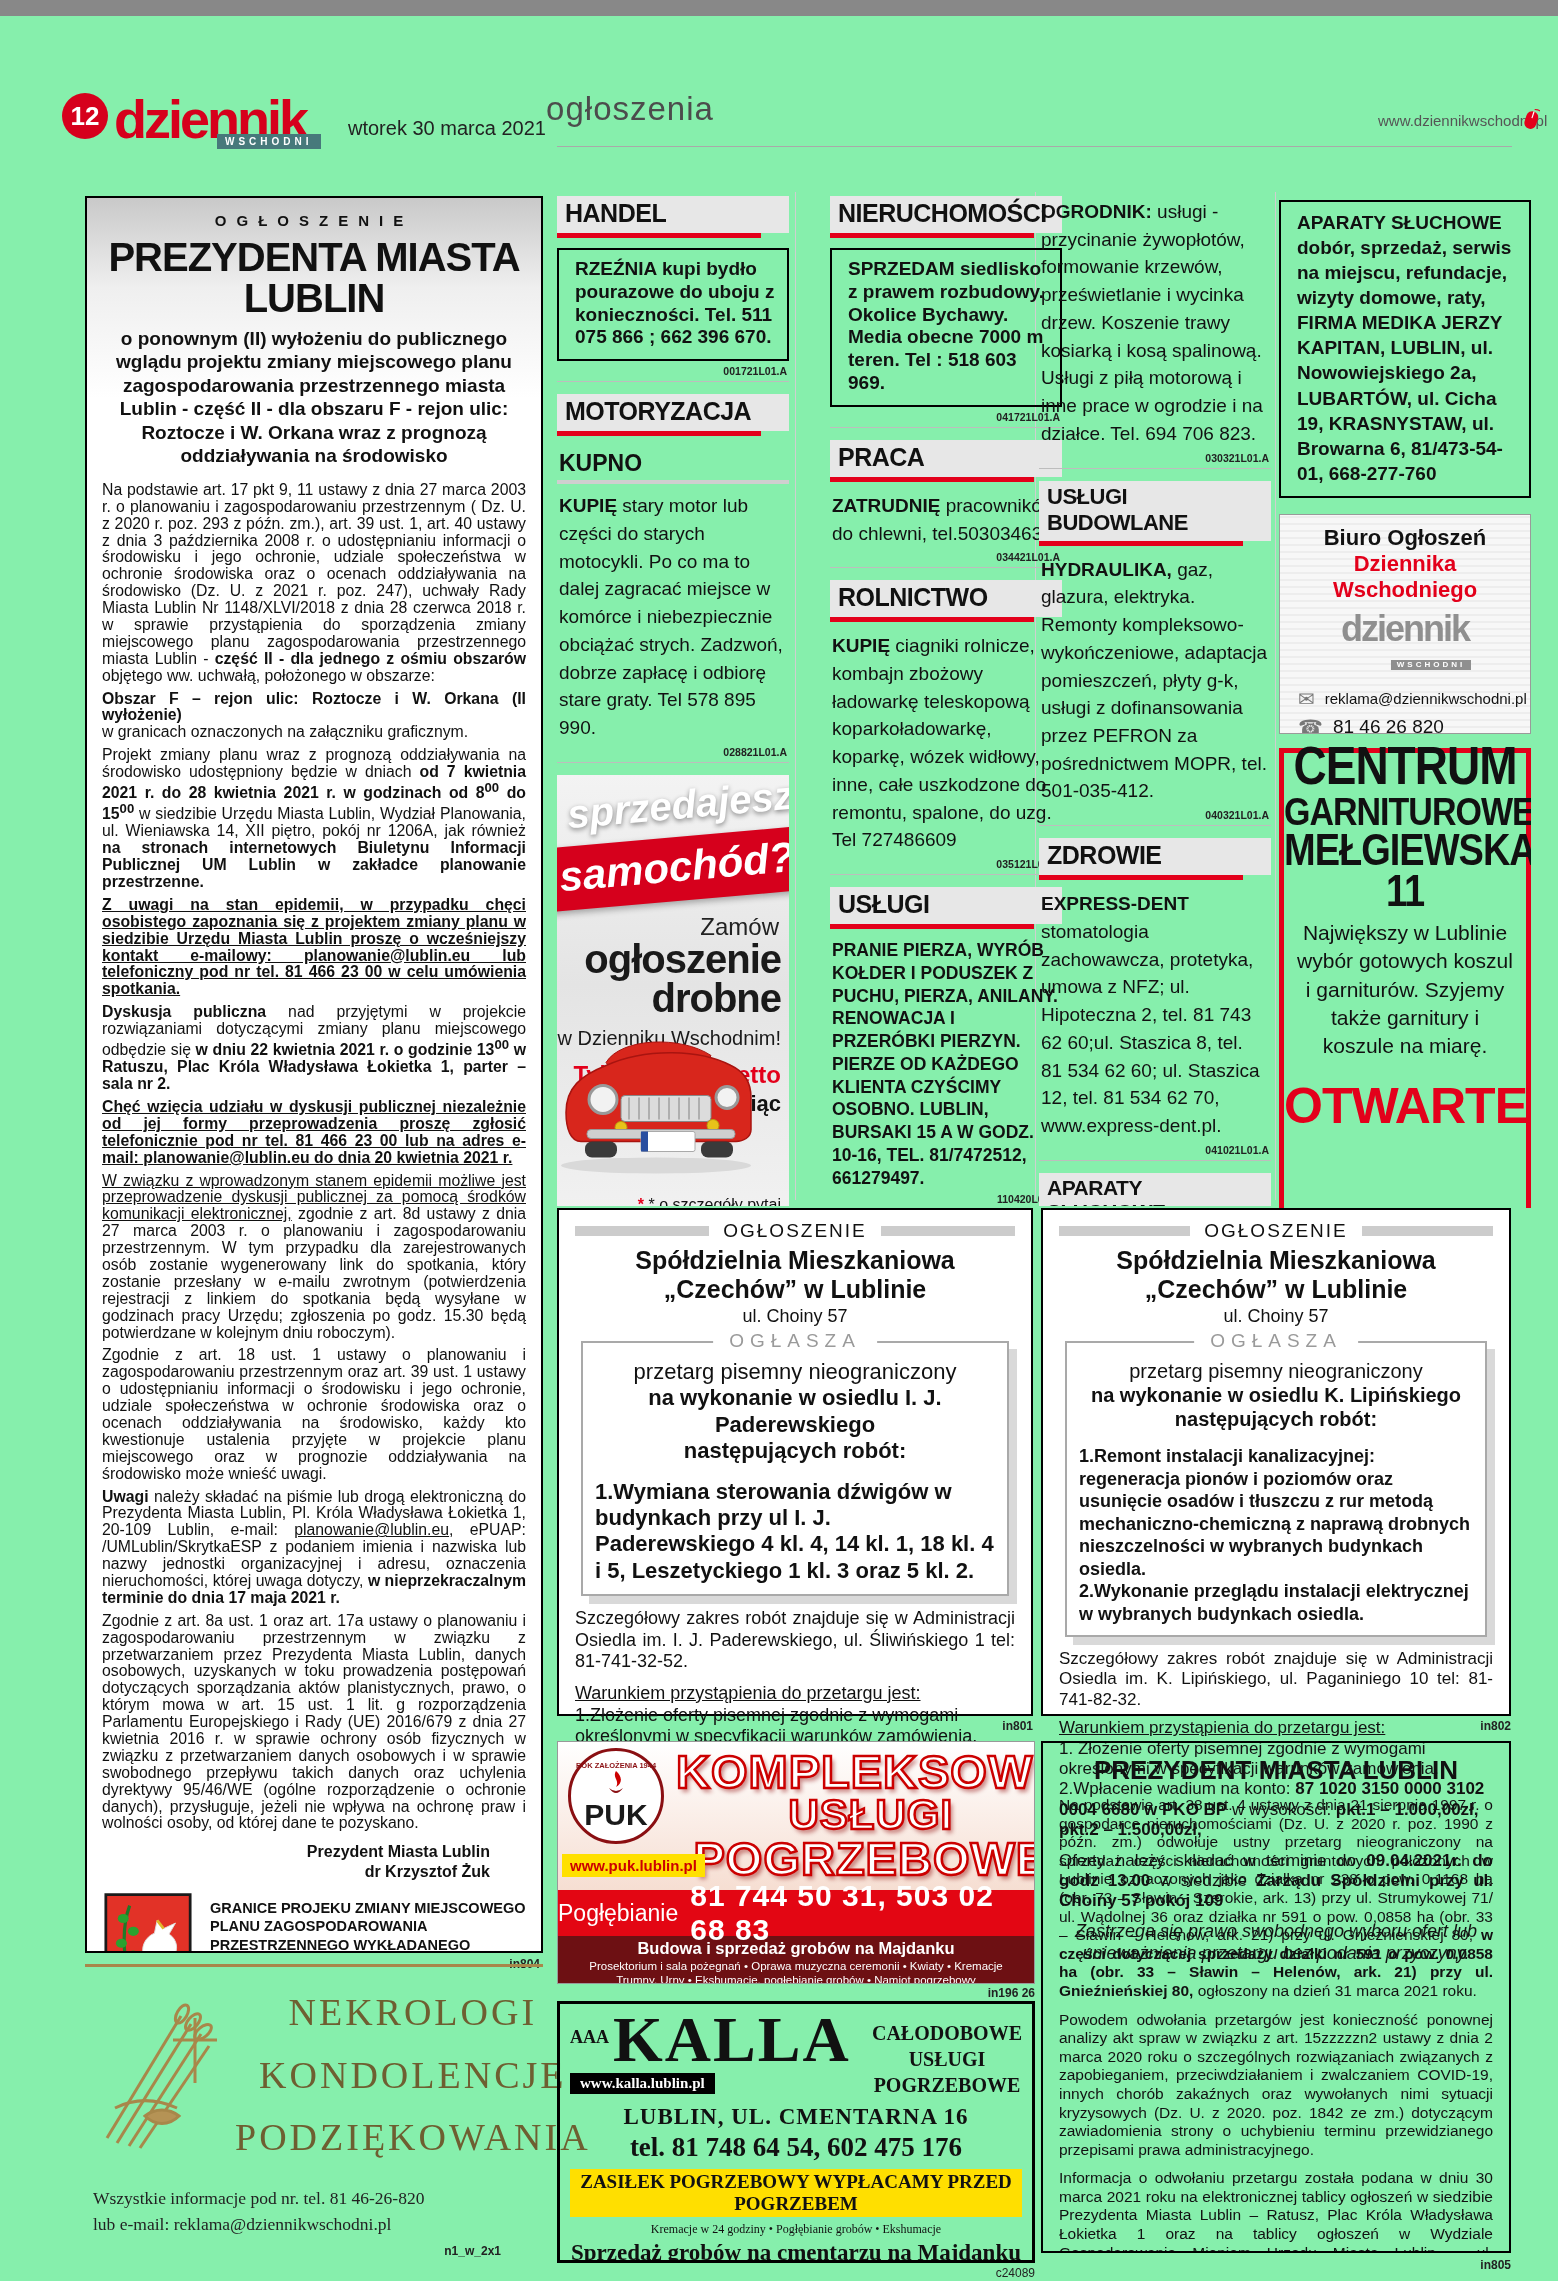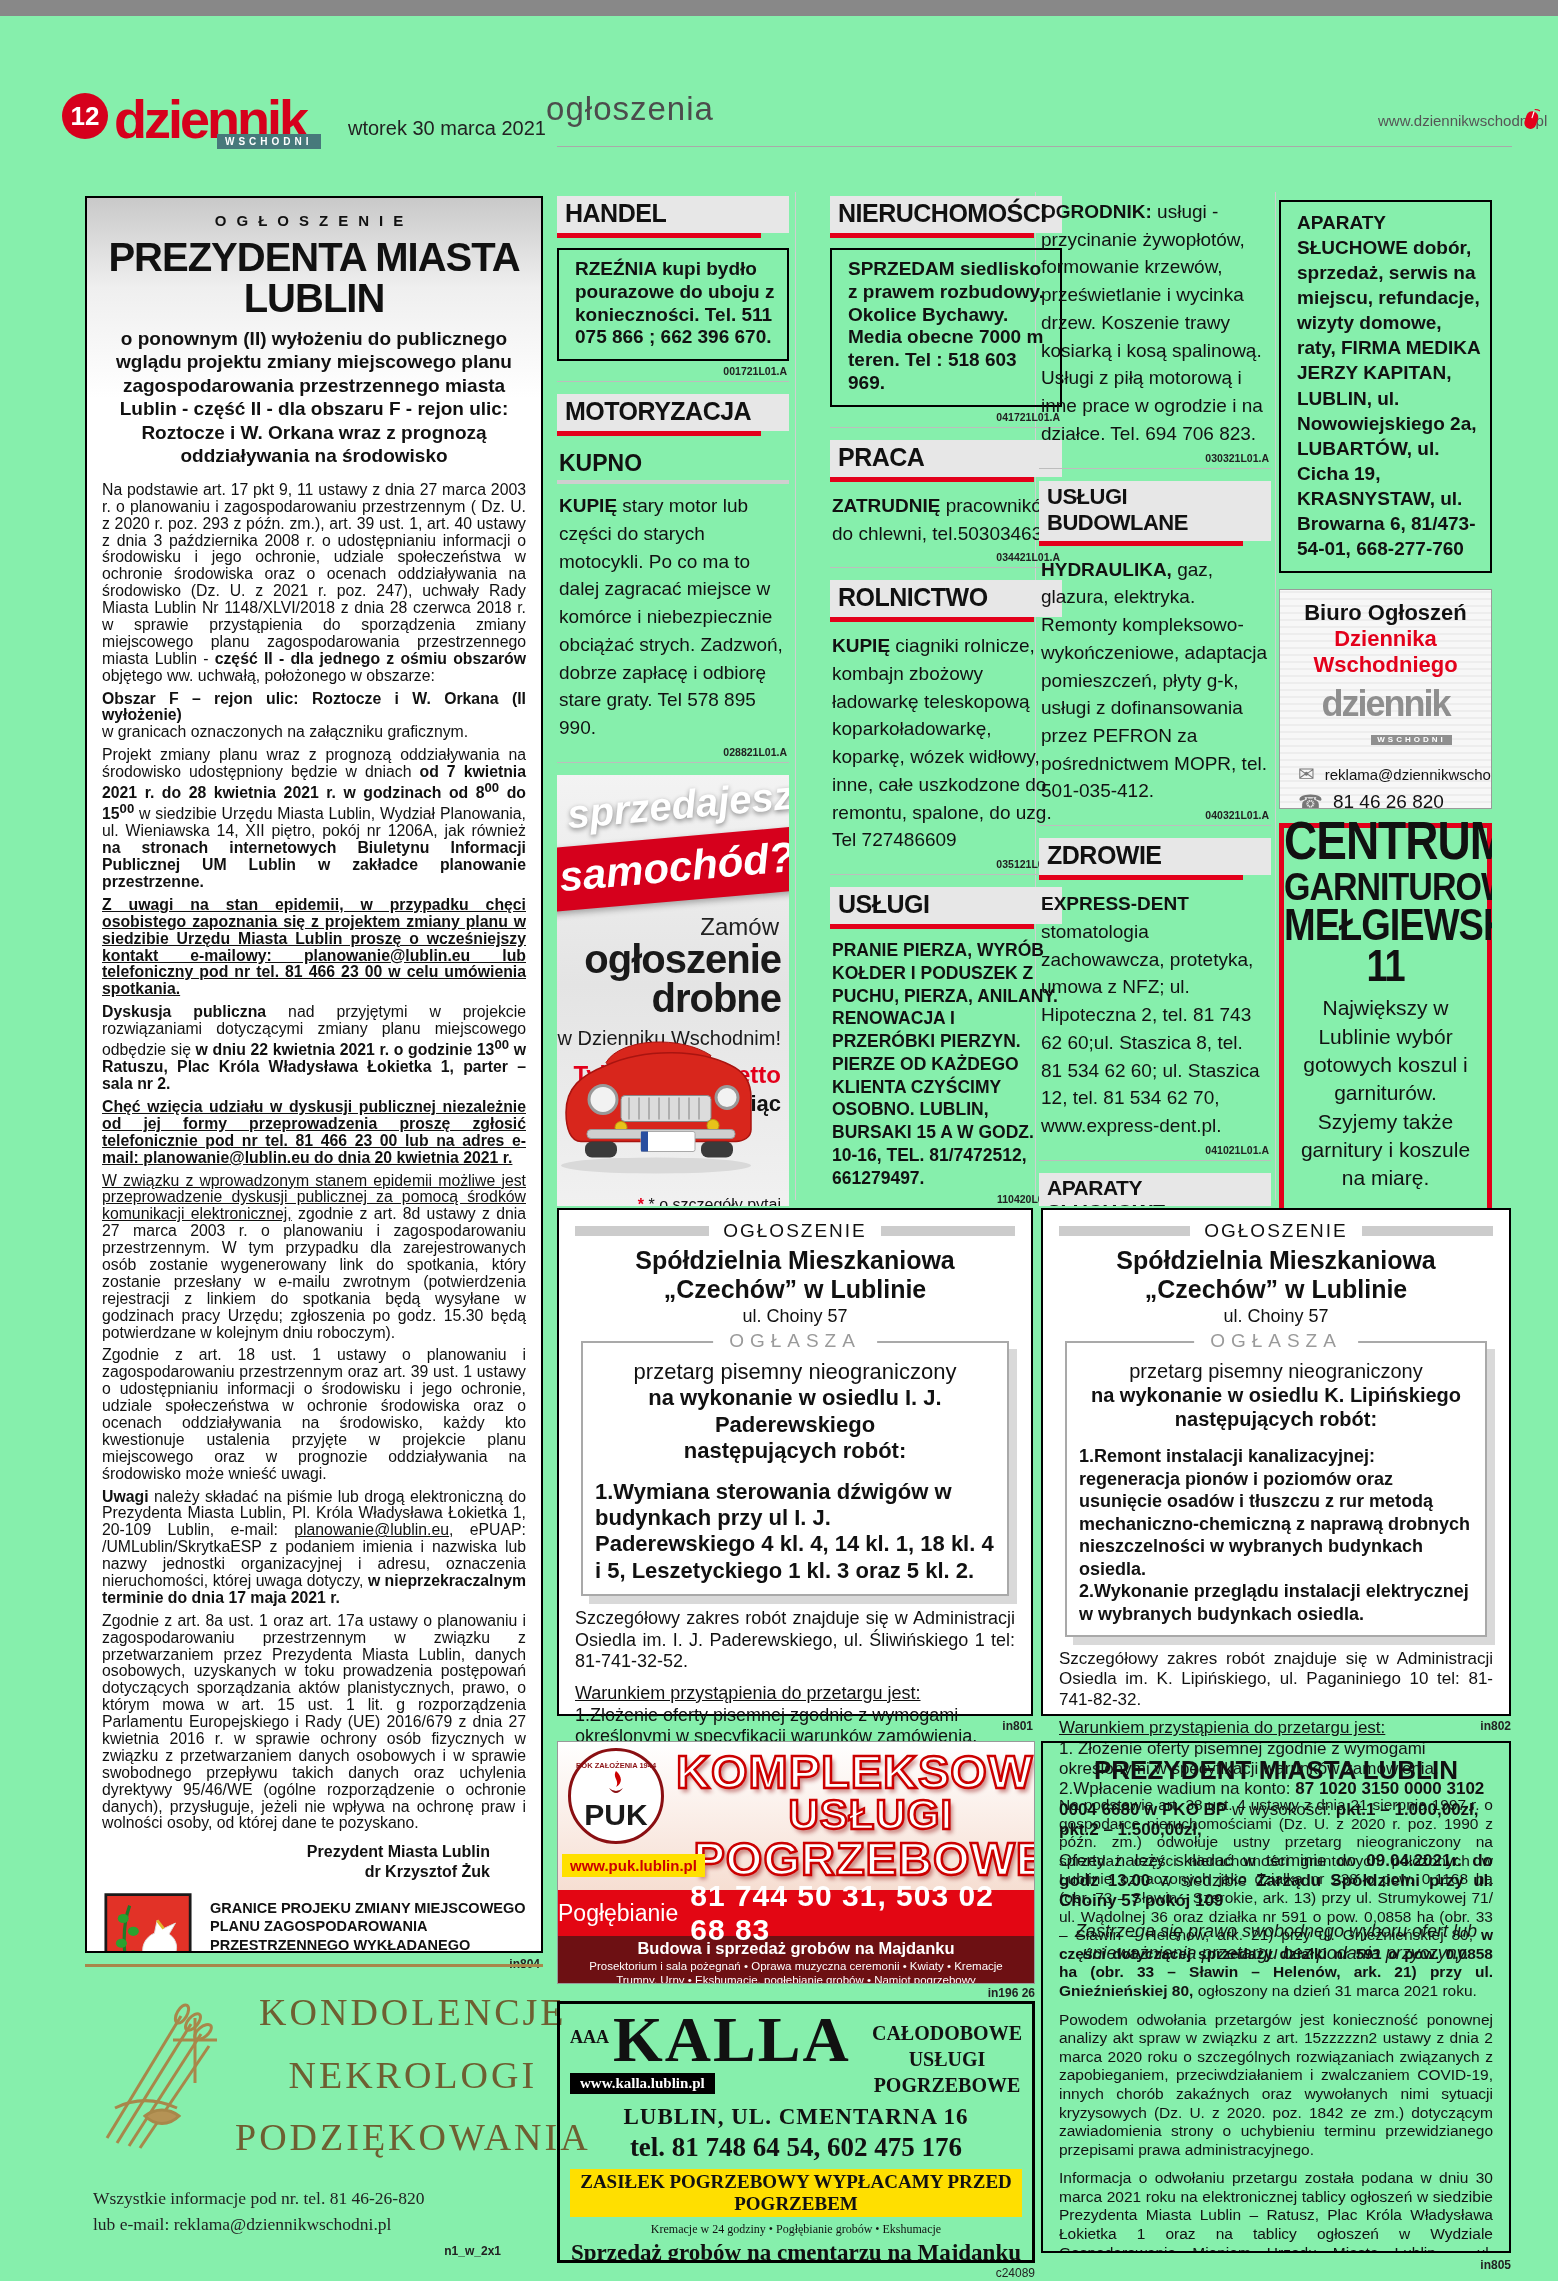--- a/index.html
+++ b/index.html
@@ -207,22 +207,22 @@
             <path d="M110,30 L110,95"></path>
               <path d="M88,52 L132,52"></path>
             <ellipse cx="97" cy="26" rx="5" ry="10" transform="rotate(30 97 26)"></ellipse>
             <ellipse cx="108" cy="34" rx="5" ry="10" transform="rotate(40 108 34)"></ellipse>
             <ellipse cx="118" cy="44" rx="5" ry="10" transform="rotate(50 118 44)"></ellipse>
             <path d="M60,128 C70,120 84,120 94,128 C84,138 70,138 60,128 Z" fill="#b59355"></path>
           </g>
         </svg>
       </span>
       <div class="nekro-lines">
+        <div>NEKROLOGI</div>
         <div>KONDOLENCJE</div>
-        <div>NEKROLOGI</div>
         <div>PODZIĘKOWANIA</div>
       </div>
     </div>
     <div class="nekro-info">
       <div>Wszystkie informacje pod nr. tel. 81 46-26-820</div>
       <div>lub e-mail: reklama@dziennikwschodni.pl</div>
     </div>
     <div class="tag" style="margin:6px 42px 0 0;">n1_w_2x1</div>
   </div>
 
@@ -341,21 +341,21 @@
         <div class="bar"></div>
     </div>
     <div class="ad"><b>EXPRESS-DENT</b> stomatologia zachowawcza, protetyka, umowa z NFZ; ul. Hipoteczna 2, tel. 81 743 62 60;ul. Staszica 8, tel. 81 534 62 60; ul. Staszica 12, tel. 81 534 62 70, www.express-dent.pl.</div>
     <div class="ad-id">041021L01.A</div>
     <div class="ad-sep"></div>
     <div class="sec">
       <div class="bg" style="font-size:21px;">APARATY SŁUCHOWE</div>
     </div>
   </div>
 
-  <div class="abs col" style="left:1279px;width:213px;height:1012px;">
+  <div class="abs col" style="left:1279px;width:252px;height:1012px;">
     <div class="boxed" style="line-height:1.32;"><b>APARATY SŁUCHOWE dobór, sprzedaż, serwis na miejscu, refundacje, wizyty domowe, raty, FIRMA MEDIKA JERZY KAPITAN, LUBLIN, ul. Nowowiejskiego 2a, LUBARTÓW, ul. Cicha 19, KRASNYSTAW, ul. Browarna 6, 81/473-54-01, 668-277-760</b></div>
     <div class="biuro">
       <div class="b1">Biuro Ogłoszeń</div>
       <div class="b2">Dziennika Wschodniego</div>
       <div class="biuro-logo"><span>dziennik</span><br>
         <span class="biuro-logo-sub">WSCHODNI</span>
       </div>
       <div class="biuro-row" style="font-size:15px;">
           <span class="glyph">✉</span>
           <span>reklama@dziennikwschodni.pl</span>

